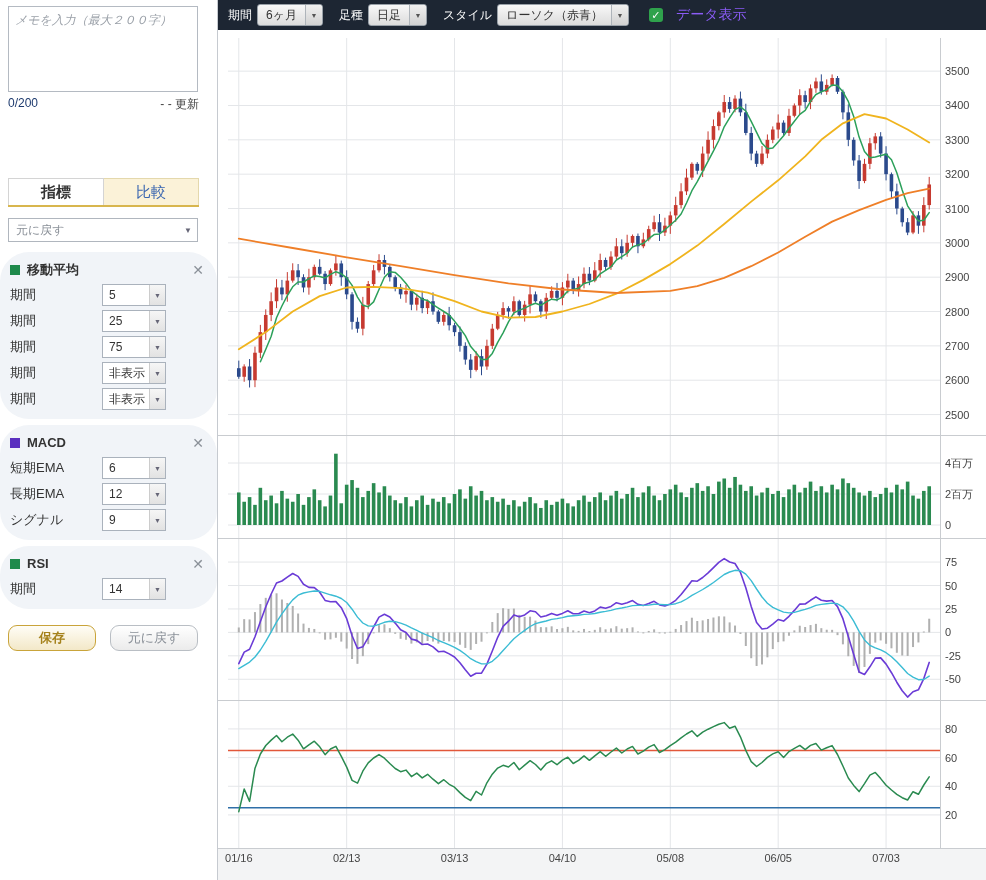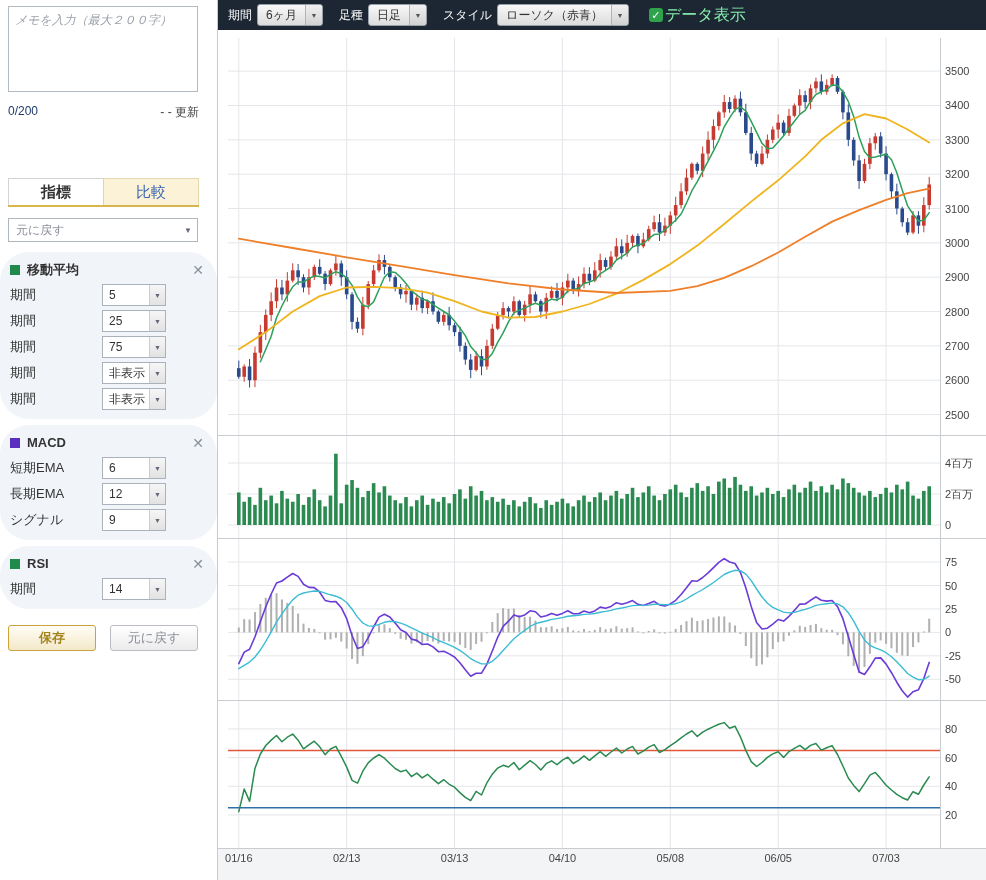--- a/index.html
+++ b/index.html
@@ -7,21 +7,21 @@
        font-family:"Liberation Sans","DejaVu Sans",sans-serif;color:#333;}
   #app{position:absolute;inset:0;}
 
   
   .sidebar{position:absolute;left:0;top:0;width:218px;height:880px;background:#fff;
            border-right:1px solid #c6cad0;box-sizing:border-box;}
   .memo-box{position:absolute;left:8px;top:6px;width:190px;height:86px;box-sizing:border-box;
             border:1px solid #b4bac2;padding:5px 6px;font-size:12px;color:#333;resize:none;
             font-family:inherit;background:#fff;font-style:italic;}
   .memo-box::placeholder{color:#9aa0a8;}
-  .memo-row{position:absolute;left:8px;top:104px;width:191px;display:flex;
+  .memo-row{position:absolute;left:8px;top:96px;width:191px;display:flex;
             justify-content:space-between;font-size:12px;gap:23px;}
   .memo-counter{color:#1d3a6e;}
   .memo-update{color:#444;cursor:pointer;}
 
   .tabs{position:absolute;left:8px;top:178px;width:191px;height:29px;display:flex;
         border-bottom:2px solid #d8b64e;box-sizing:border-box;}
   .tab{flex:1;display:flex;align-items:center;justify-content:center;font-size:15px;cursor:pointer;}
   .tab.active{background:#fff;color:#333;font-weight:bold;border:1px solid #d4d4d4;border-bottom:none;}
   .tab.inactive{background:#fbf2d8;color:#3a66b0;border:1px solid #e4d8ac;border-bottom:none;border-left:none;}
 
@@ -37,41 +37,41 @@
   .section-title{font-weight:bold;font-size:13px;color:#333;flex:1;}
   .close-x{color:#8a9098;font-size:14px;width:18px;text-align:center;cursor:pointer;}
   .row{display:flex;align-items:center;height:26px;}
   .row-label{width:92px;font-size:13px;color:#333;}
   .select{width:64px;height:22px;box-sizing:border-box;border:1px solid #aab2bc;background:#fff;
           display:flex;align-items:center;font-size:12px;color:#333;padding-left:6px;cursor:pointer;}
   .select .chev{margin-left:auto;width:15px;height:100%;display:flex;align-items:center;
           justify-content:center;color:#667;font-size:7px;border-left:1px solid #ccc;
           background:linear-gradient(#f6f6f6,#e2e2e2);}
   .btn-row{display:flex;gap:14px;padding:10px 0 0 8px;background:#fff;}
-  .btn{width:88px;height:26px;border-radius:3px;font-size:13px;display:flex;align-items:center;
+  .btn{width:88px;height:26px;border-radius:9px;font-size:13px;display:flex;align-items:center;
        justify-content:center;cursor:pointer;box-sizing:border-box;}
   .btn-save{border:1px solid #c9a43a;color:#a5821c;font-weight:bold;
        background:linear-gradient(#fffdf6,#f3e8c8);}
   .btn-reset{border:1px solid #b9bec4;color:#8a9098;background:linear-gradient(#ffffff,#ebebeb);}
 
   
   .chart-area{position:absolute;left:218px;top:0;width:768px;height:880px;background:#fff;}
   .chart-toolbar{height:30px;background:#1d2633;display:flex;align-items:center;
         padding-left:10px;box-sizing:border-box;}
   .tb-label{color:#fff;font-size:12px;margin-right:5px;}
   .tb-select{height:20px;background:linear-gradient(#f8f8f8,#dcdcdc);border:1px solid #98a0a8;
         border-radius:3px;display:flex;align-items:center;font-size:12px;color:#333;
         margin-right:16px;cursor:pointer;}
   .tb-select .val{padding:0 8px;white-space:nowrap;}
   .tb-select .chev{width:16px;height:100%;border-left:1px solid #aeb4ba;display:flex;align-items:center;
         justify-content:center;font-size:7px;color:#555;background:linear-gradient(#f0f0f0,#d2d2d2);
         border-radius:0 3px 3px 0;}
   .tb-check{width:14px;height:14px;border-radius:3px;background:#2fa24c;color:#fff;font-size:11px;
         display:flex;align-items:center;justify-content:center;margin-left:4px;cursor:pointer;}
-  .tb-checklabel{color:#86efac;font-size:16px;margin-left:2px;}
+  .tb-checklabel{color:#8b5cf6;font-size:14px;margin-left:13px;}
   .chart-body{width:652px;height:850px;}
   #chart-svg{display:block;}
   #chart-svg text{font-family:"Liberation Sans","DejaVu Sans",sans-serif;}
 </style>
 </head>
 <body>
 
 <div id="app">
 
   <div class="sidebar">

